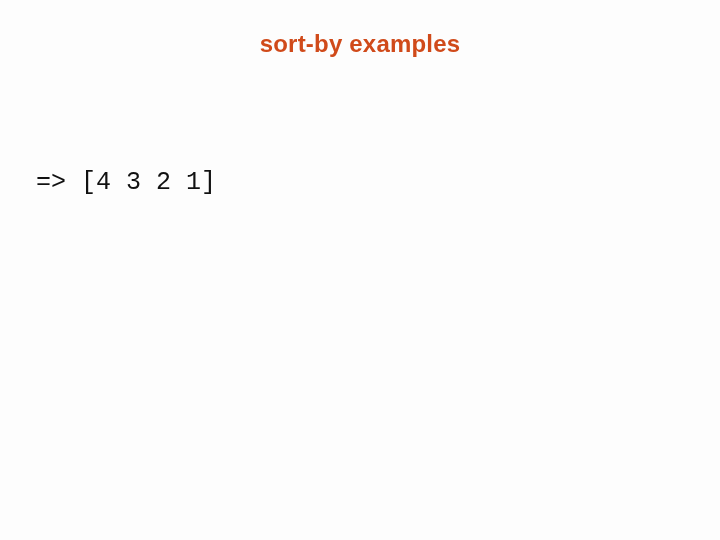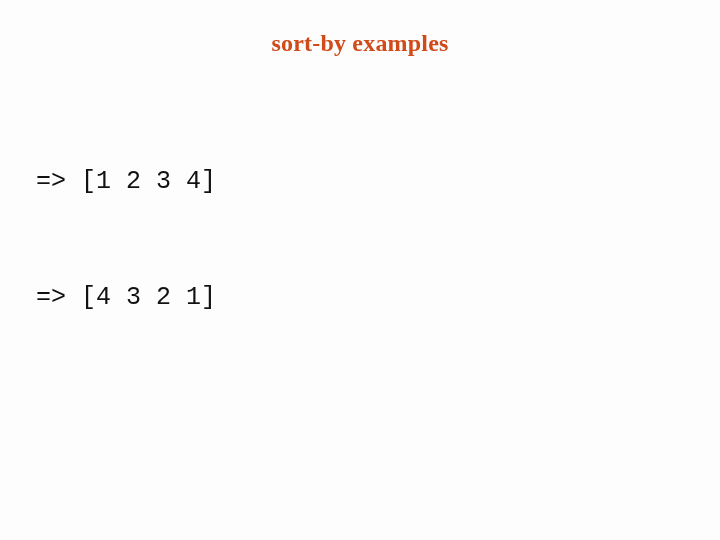--- a/index.html
+++ b/index.html
@@ -16,36 +16,34 @@
     height: 540px;
     padding: 24px 36px 36px 36px;
   }
   .title {
     text-align: center;
     color: #d04a1a;
     font-weight: 700;
     font-size: 24px;
     margin: 6px 0 28px 0;
     letter-spacing: 0.2px;
-    font-family: Liberation Serif, serif;
   }
   .code {
     font-family: "Courier New", Courier, monospace;
     font-size: 25px;
     line-height: 1.55;
     color: #111;
     white-space: pre-wrap;
     word-break: break-word;
   }
 </style>
 </head>
 <body>
 
 <div class="slide">
   <div class="title">sort-by examples</div>
   <div class="code">
-    <div>=&gt; [1 2 3 4]</div>
     <div>=&gt; [4 3 2 1]</div>
     
     
     
   </div>
 </div>
 
 </body></html>

